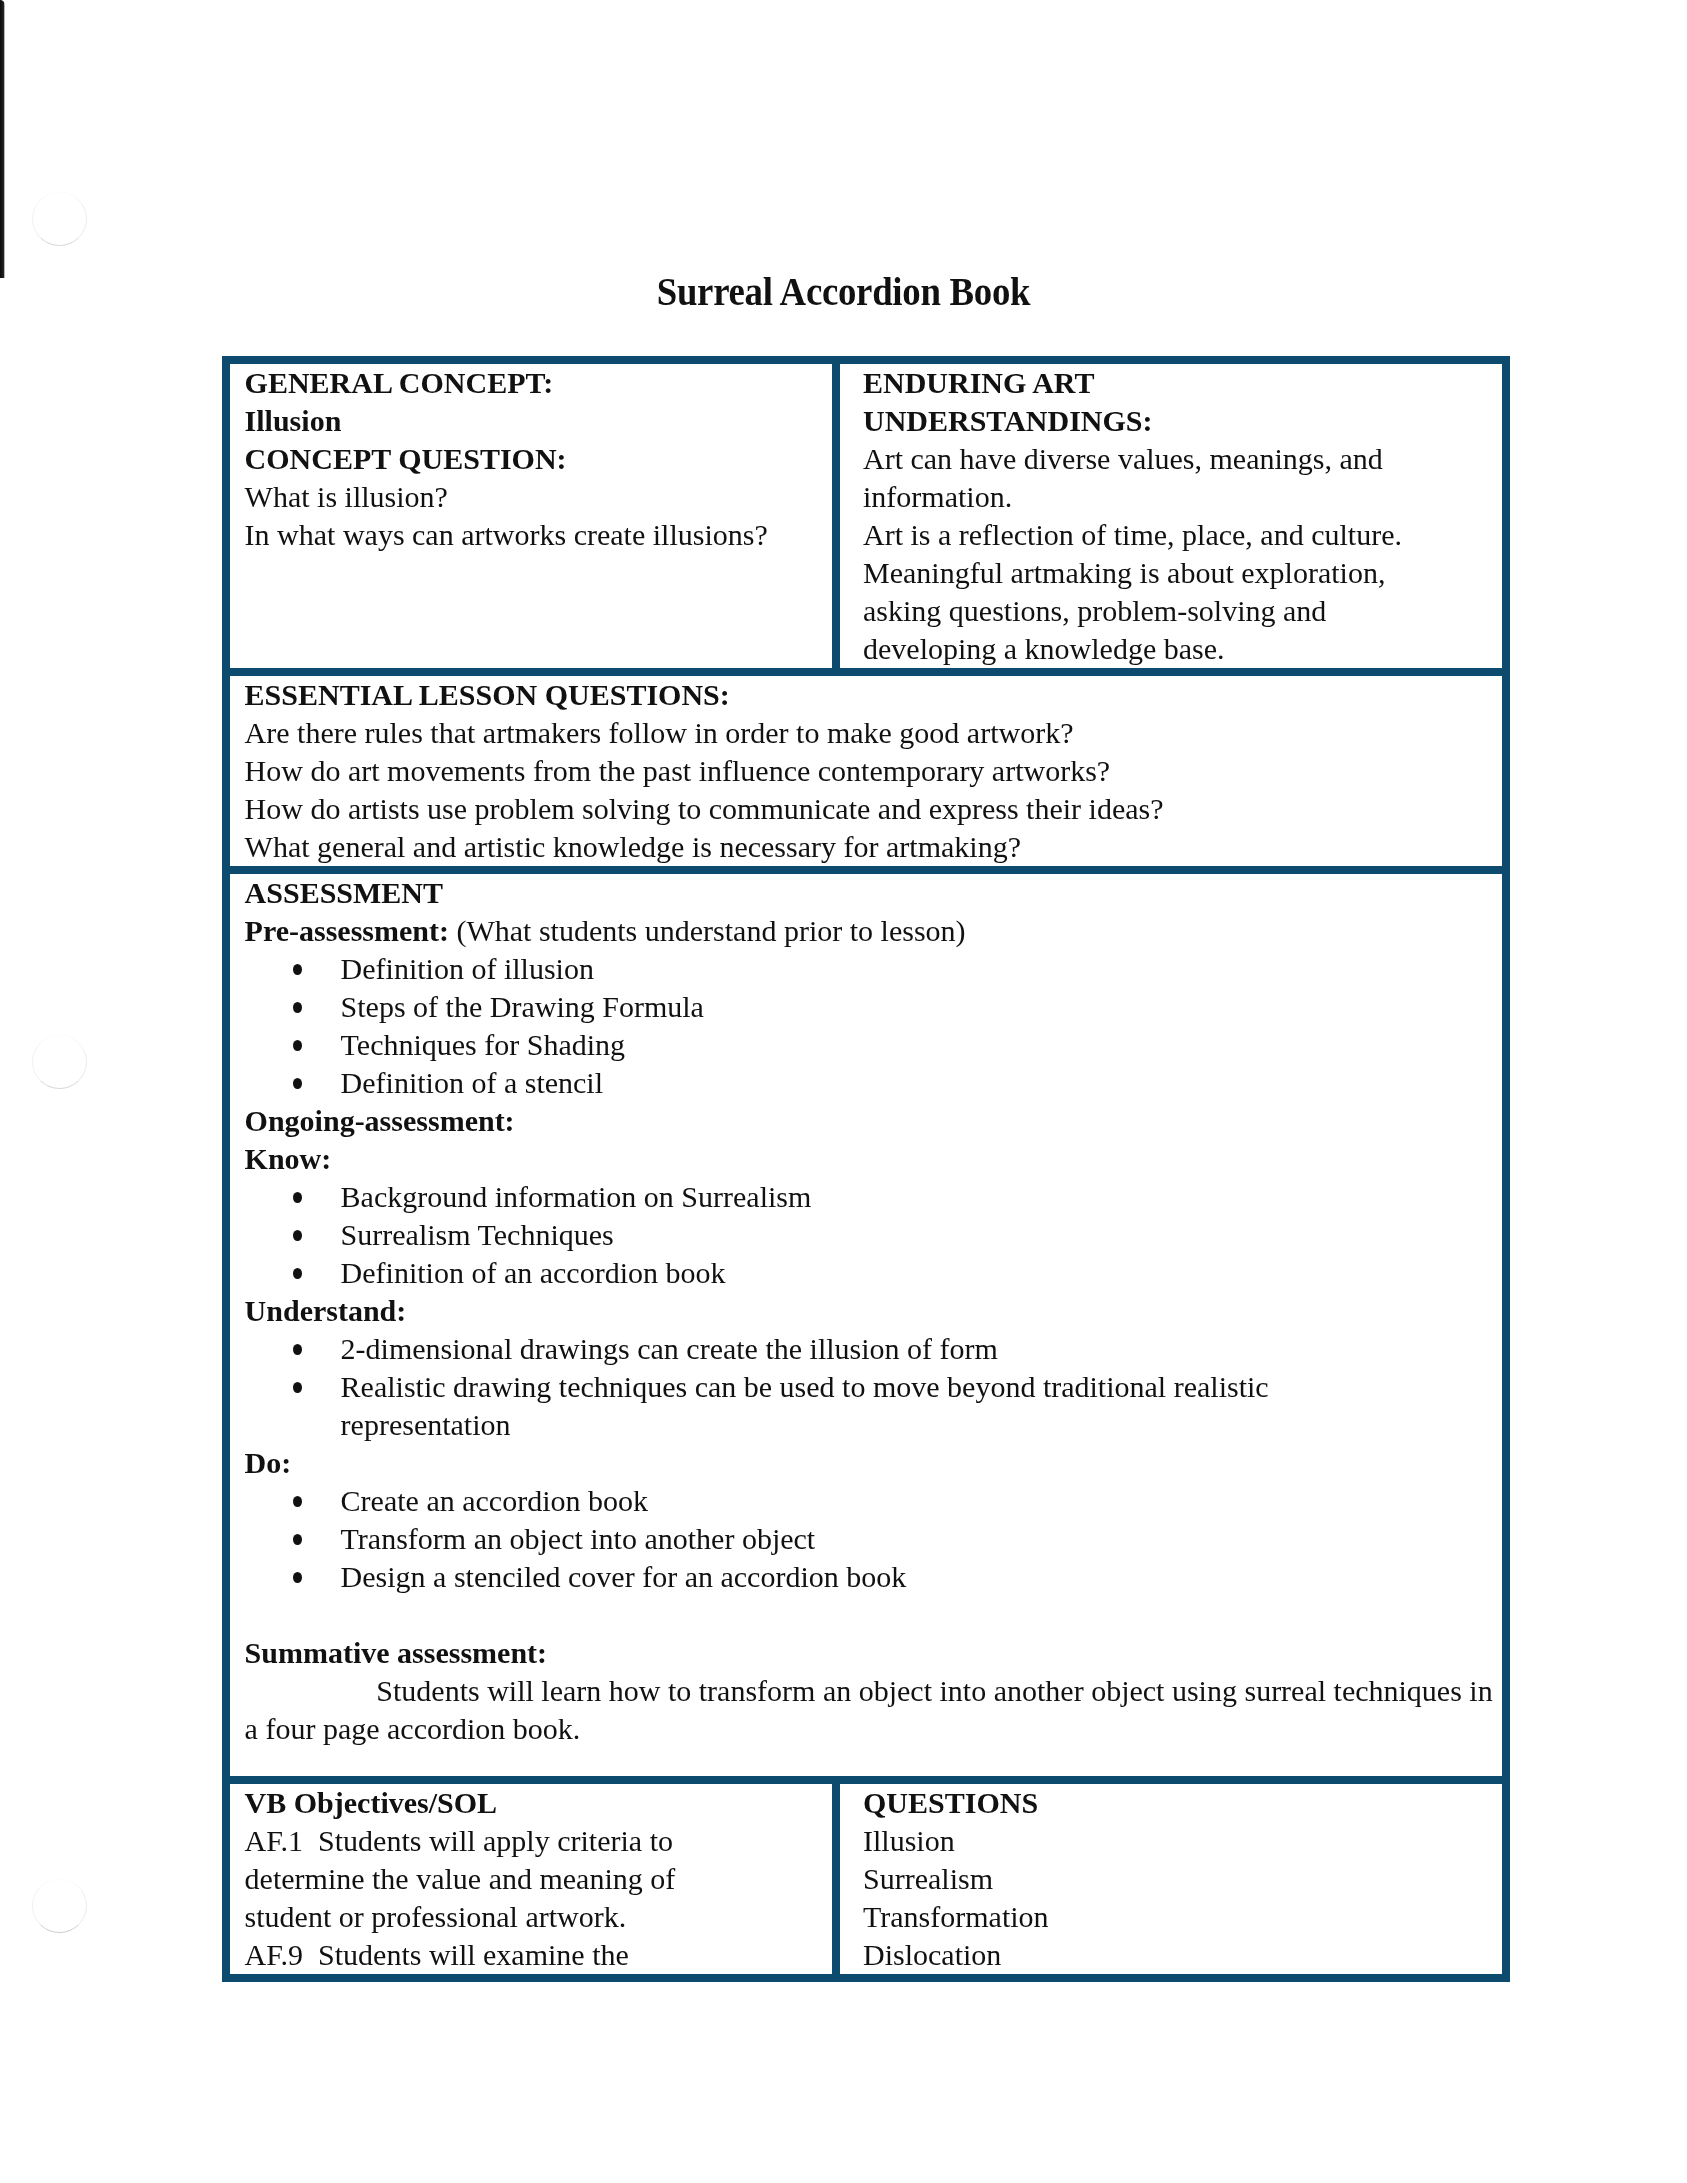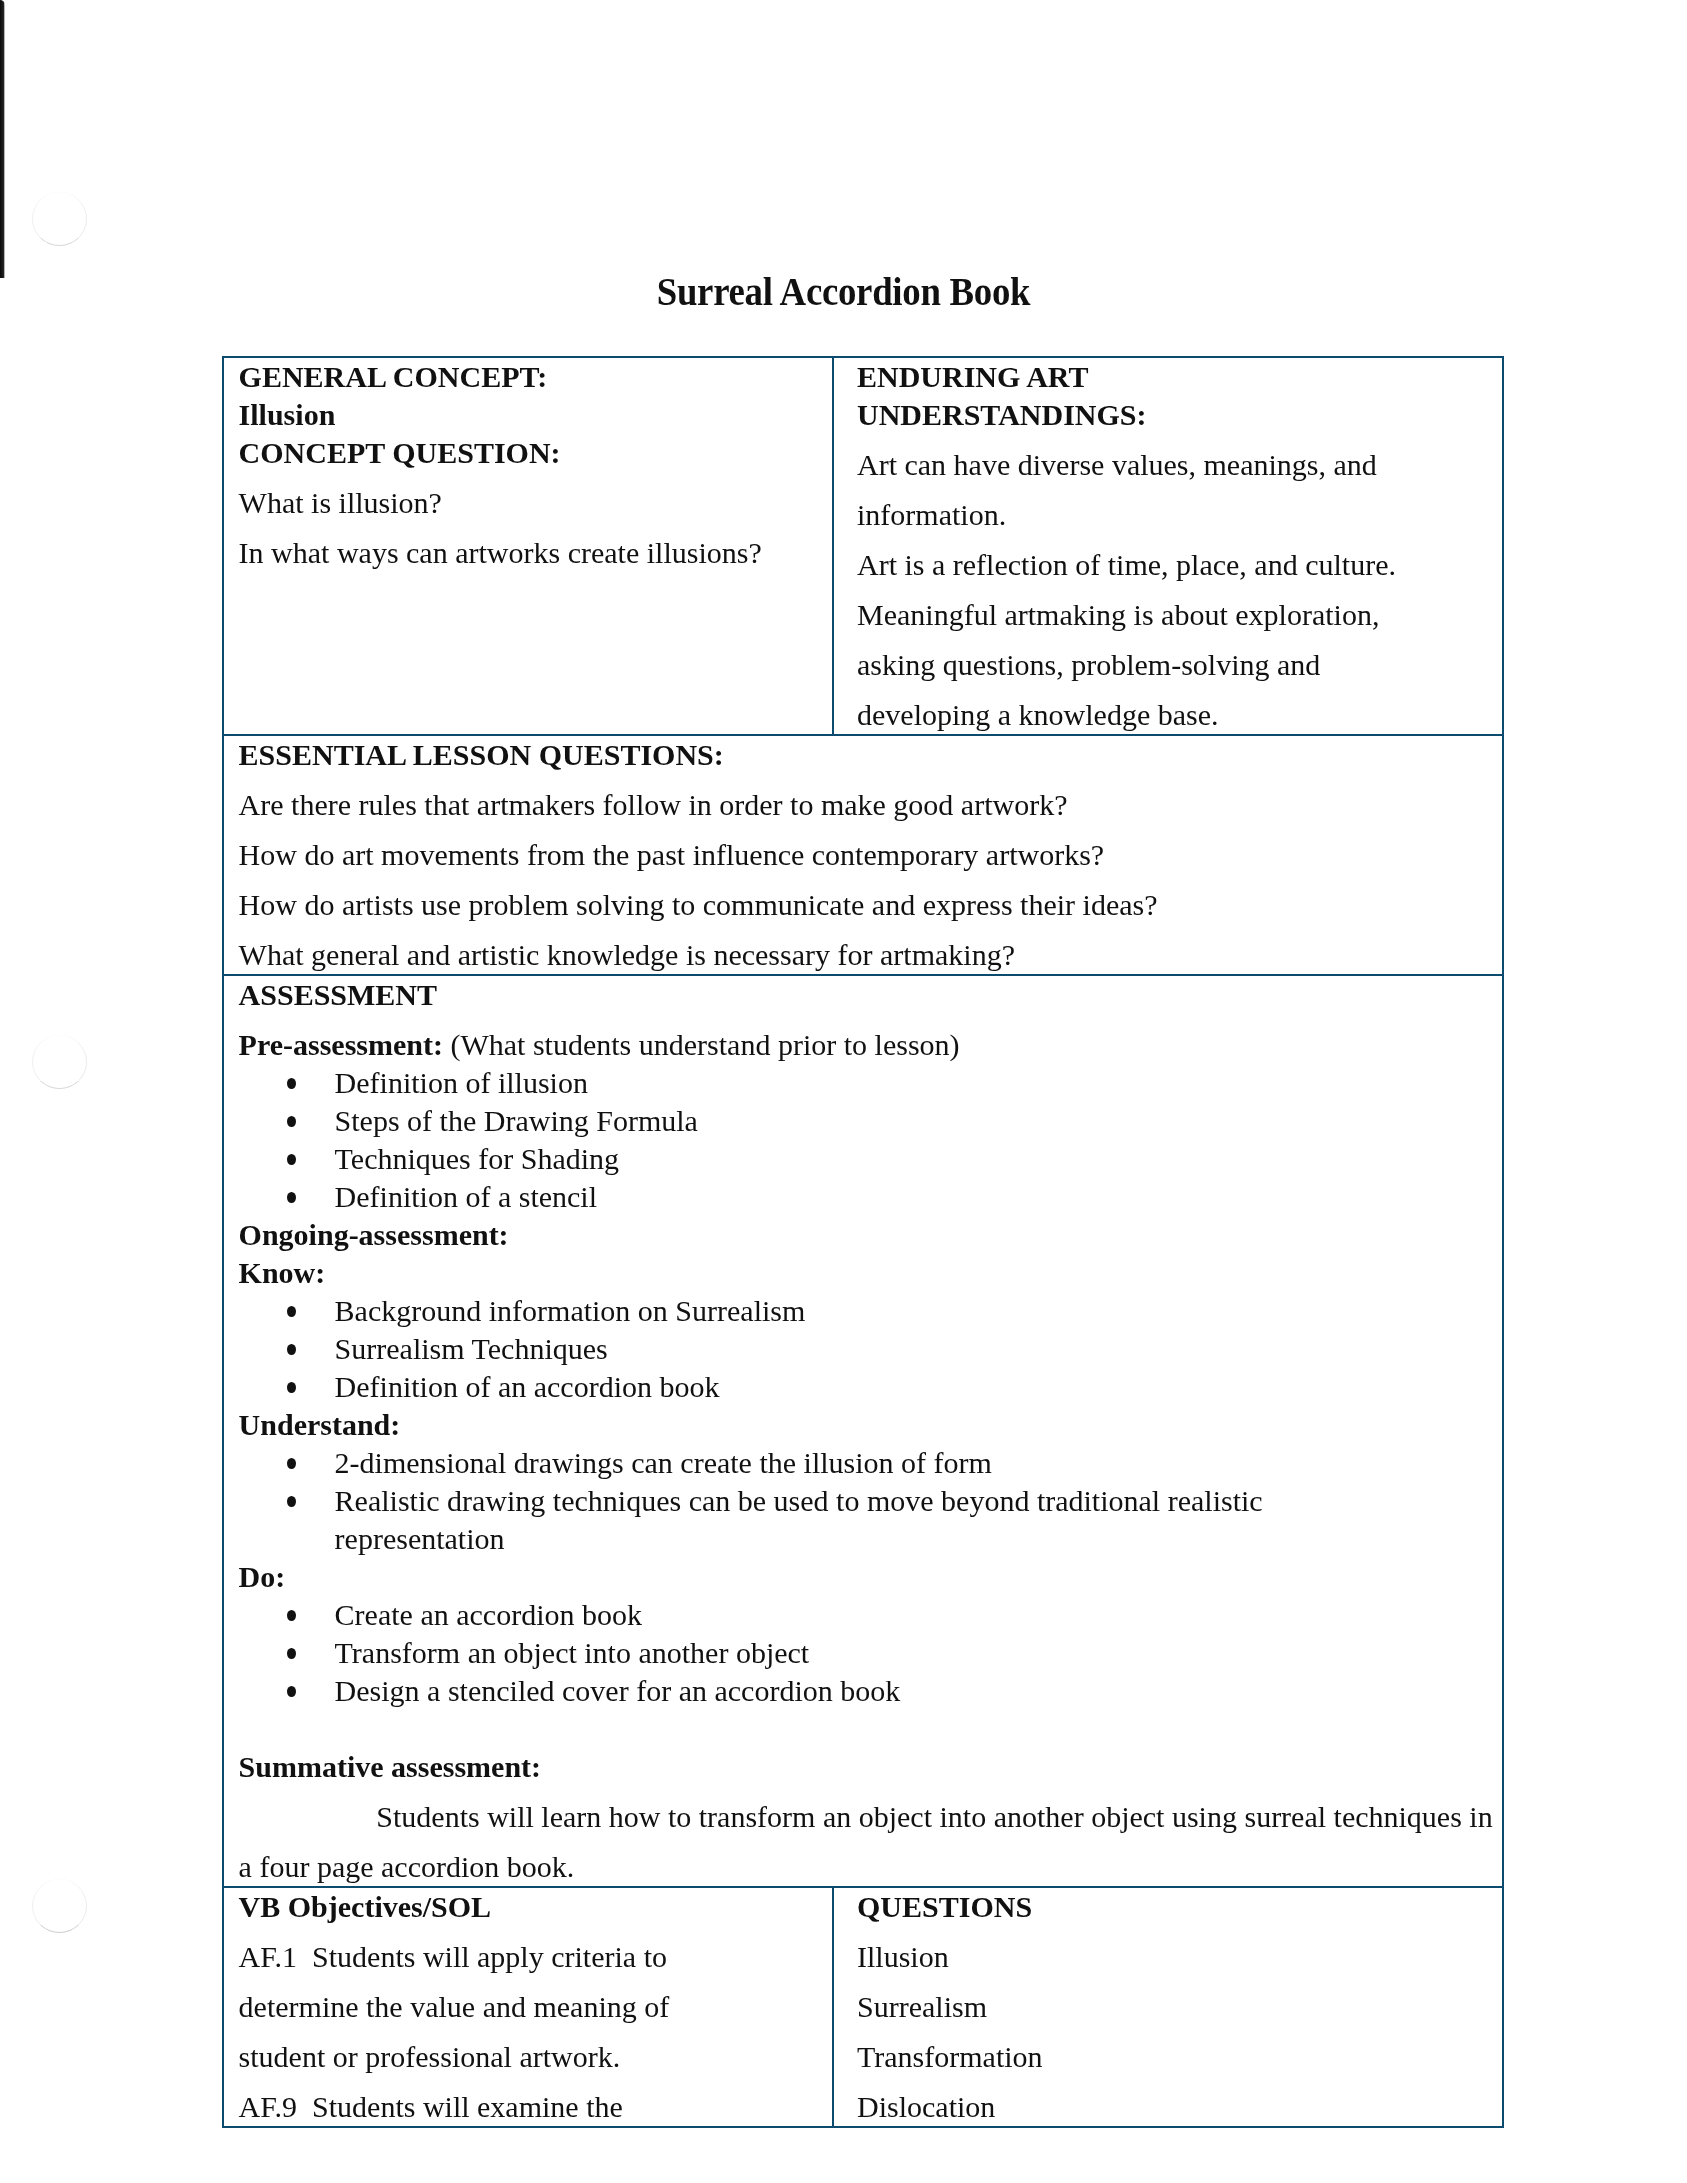--- a/index.html
+++ b/index.html
@@ -50,38 +50,37 @@
       position: absolute;
       left: 222px;
       top: 356px;
       width: 1280px;
       border-collapse: collapse;
       table-layout: fixed;
       font-size: 30px;
       line-height: 38px;
     }
     .doc-table td {
-      border: 2px solid #0c4a6e;
+      border: 8px solid #0c4a6e;
       vertical-align: top;
       padding: 0 9.3px 0 14.6px;
       overflow: hidden;
     }
     .doc-table td.right-col {
       padding-left: 23px;
     }
     .col-left { width: 610px; }
     .col-right { width: 670px; }
     .hdr {
       font-weight: bold;
       display: block;
     }
     .line {
       display: block;
       white-space: nowrap;
-      margin-top: 12px;
     }
     .bold { font-weight: bold; }
     ul.bullets {
       list-style: none;
       margin: 0;
       padding: 0 0 0 46px;
     }
     ul.bullets li {
       position: relative;
       padding-left: 50px;

